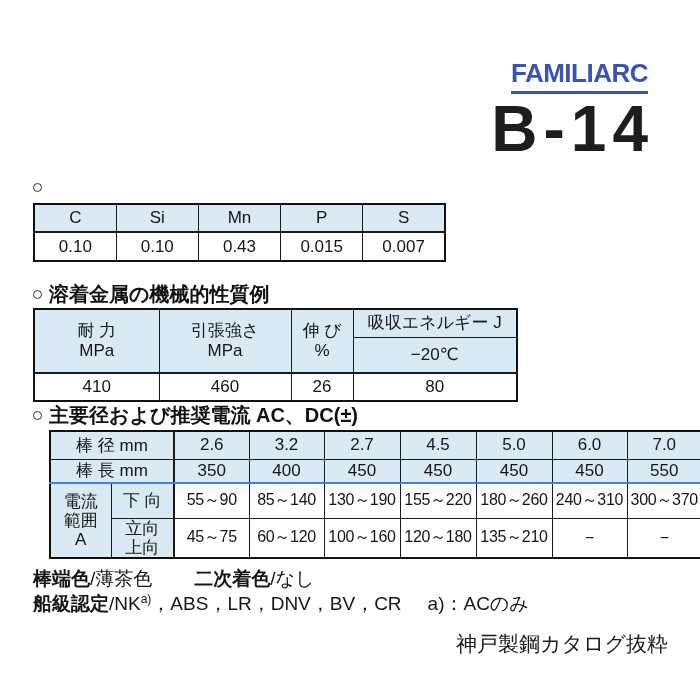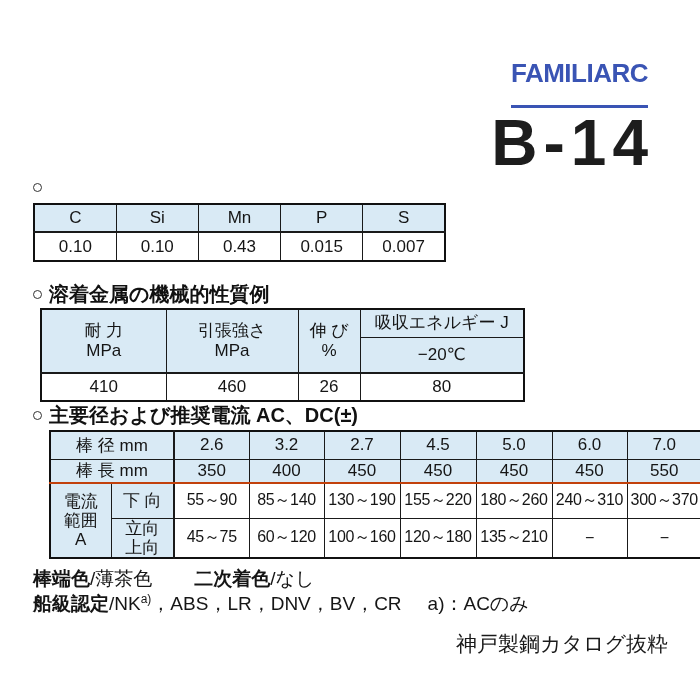--- a/index.html
+++ b/index.html
@@ -6,21 +6,21 @@
   html,body { background:#ffffff; }
   .page {
     position:relative; width:700px; height:700px; background:#ffffff;
     font-family:"Liberation Sans","DejaVu Sans",sans-serif; color:#151515;
     overflow:hidden;
   }
   
   .brand { position:absolute; top:58px; right:52px; text-align:right; }
   .brand-family {
     display:inline-block; font-size:26px; font-weight:bold; color:#3a54b4;
-    letter-spacing:-0.5px; border-bottom:3px solid #3a54b4; padding-bottom:16px;
+    letter-spacing:-0.5px; border-bottom:3px solid #3a54b4; padding-bottom:2px;
   }
   .brand-model {
     font-size:64px; font-weight:bold; color:#1d1d1d; line-height:1.0;
     letter-spacing:6px; margin-top:3px; margin-right:-6px; white-space:nowrap;margin-left:21px;
   }
   
   .sec-title { position:absolute; left:33px; font-size:20px; font-weight:bold; color:#111; white-space:nowrap; }
   .sec-title .circ {
     display:inline-block; width:9px; height:9px; border:1.5px solid #333;
     border-radius:50%; margin-right:7px; vertical-align:2px; background:#fff;
@@ -30,28 +30,28 @@
   table { position:absolute; border-collapse:collapse; table-layout:fixed; background:#fff; }
   th, td {
     border:1px solid #1a1a1a; text-align:center; vertical-align:middle;
     font-weight:normal; font-size:17px; color:#151515; padding:0;
   }
   .blue { background:#d9eaf5; }
   .tbl-chem { left:33px; top:203px; width:413px; }
   .tbl-chem tr.hdr th { height:28px; border-bottom:2px solid #1a1a1a; }
   .tbl-chem tr.val td { height:29px; }
   .tbl-chem, .tbl-mech, .tbl-cur { border:2px solid #111; }
-  .tbl-mech { left:33px; top:308px; width:483px;margin-left:7px; }
+  .tbl-mech { left:33px; top:308px; width:483px; }
   .tbl-mech th { line-height:1.18; }
   .tbl-mech .h-top { height:28px; }
   .tbl-mech .h-bot { height:36px; }
   .tbl-mech tr.val td { height:28px; border-top:2px solid #1a1a1a; }
   .tbl-cur { left:49px; top:430px; width:652px; }
   .tbl-cur .r1 th, .tbl-cur .r1 td { height:28px; }
-  .tbl-cur .r2 th, .tbl-cur .r2 td { height:24px; border-bottom:2px solid #c2410c; }
+  .tbl-cur .r2 th, .tbl-cur .r2 td { height:24px; border-bottom:2px solid #3b82f6; }
   .tbl-cur .r3 th, .tbl-cur .r3 td { height:35px;margin-top:22px; }
   .tbl-cur .r4 th, .tbl-cur .r4 td { height:35px; }
   .tbl-cur td.rng { font-size:16px; letter-spacing:-0.3px; white-space:nowrap; }
   .tbl-cur th { line-height:1.12; }
   .sep-r { border-right:2px solid #1a1a1a; }
   .lbl { white-space:nowrap; }
   
   .foot-line { position:absolute; left:33px; font-size:19px; white-space:nowrap; color:#151515; }
   .l1 { top:566px; } .l2 { top:591px; }
   .b { font-weight:bold; }

